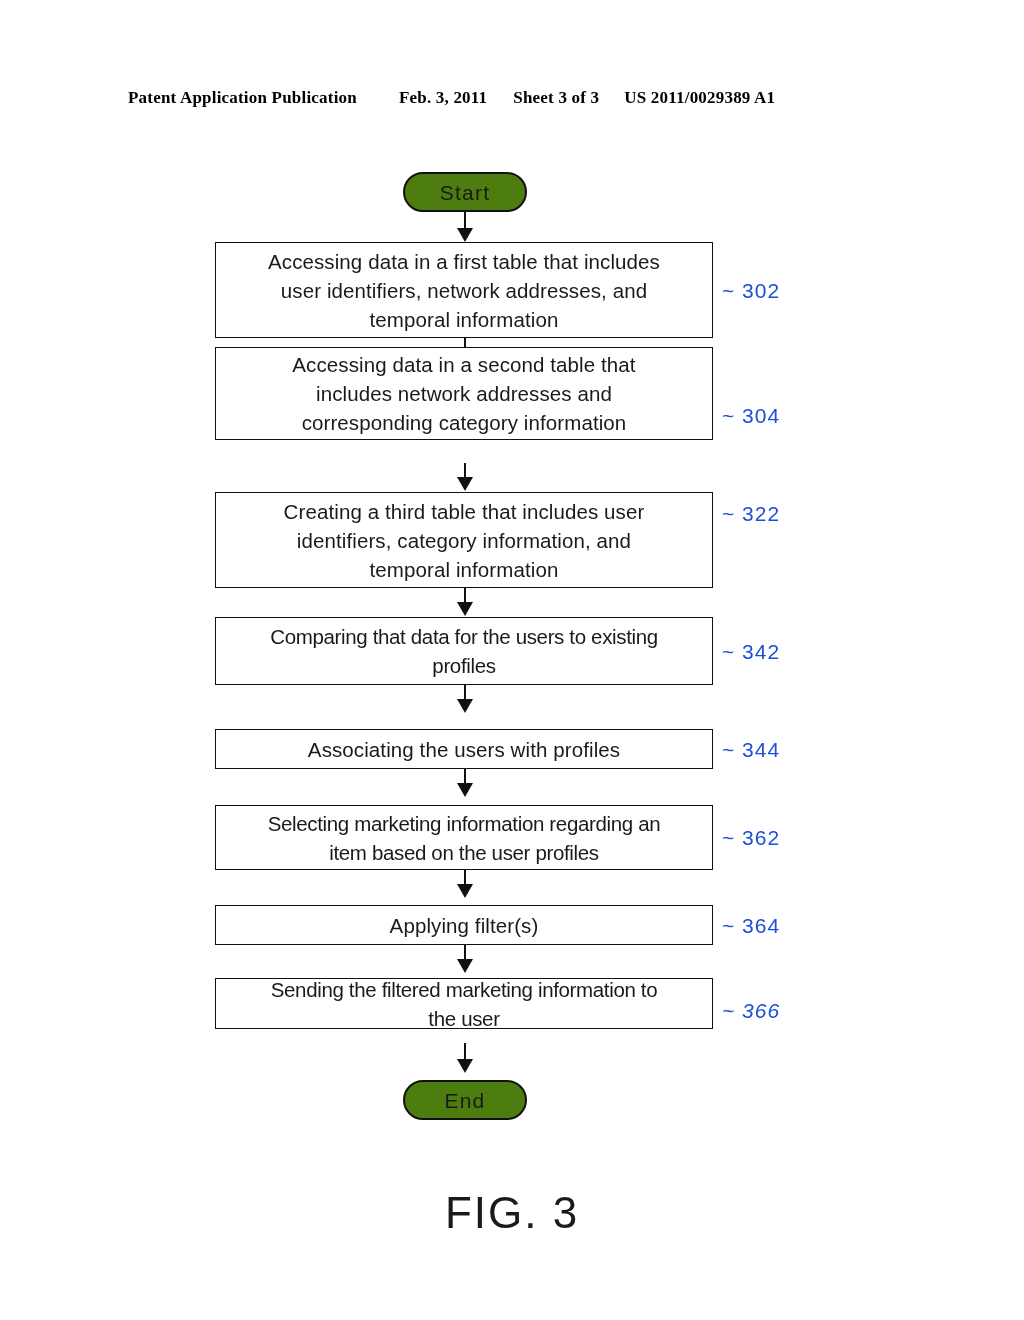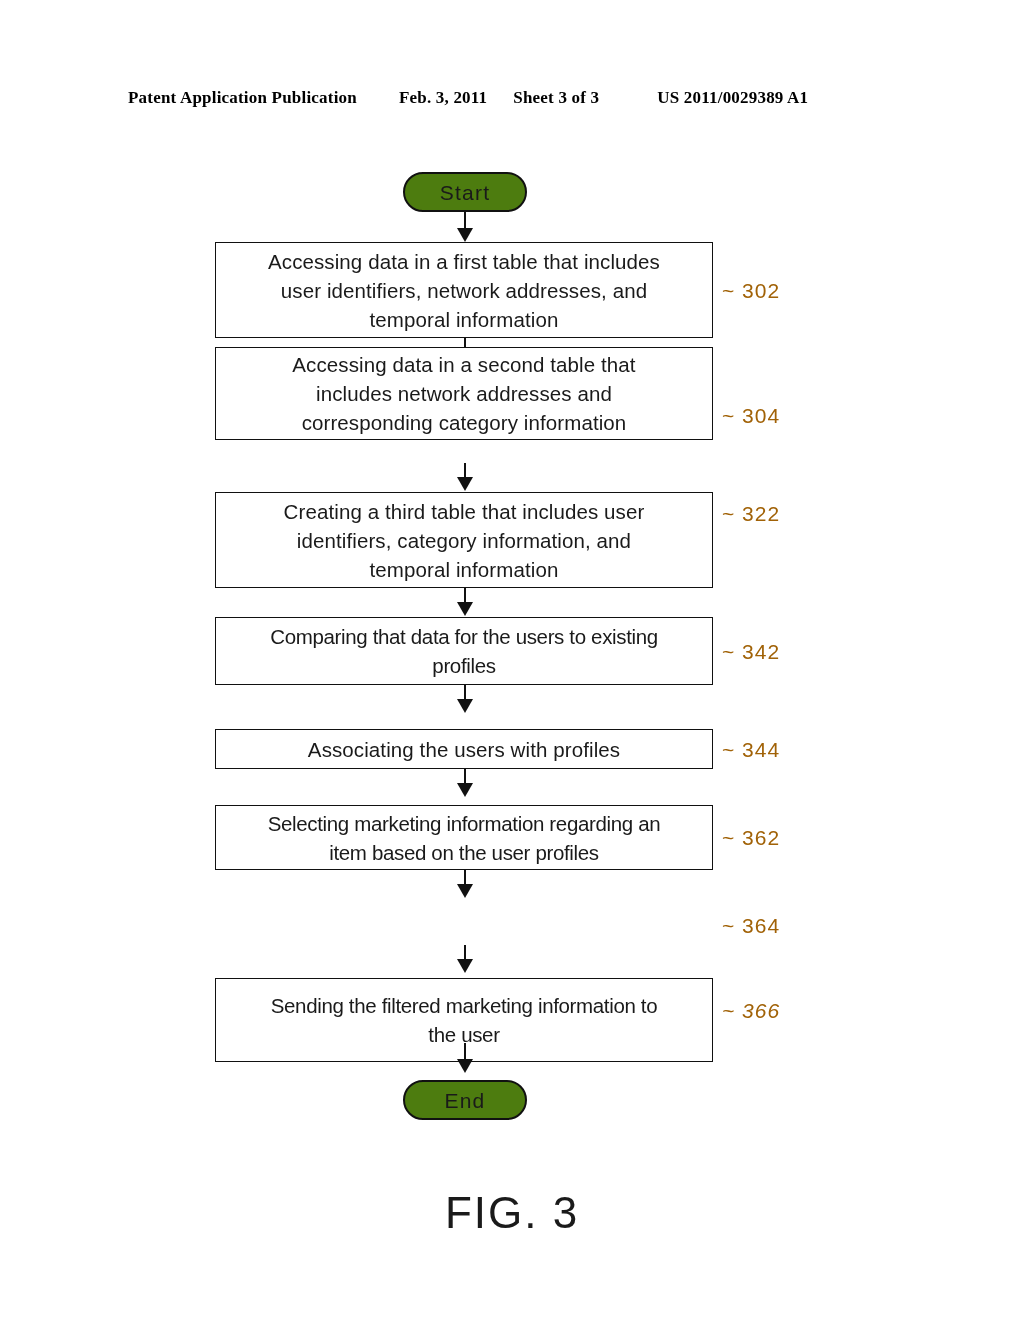--- a/index.html
+++ b/index.html
@@ -27,21 +27,21 @@
     align-items: baseline;
     font-family: "Liberation Serif", serif;
     font-weight: bold;
     font-size: 17px;
     letter-spacing: 0.2px;
     white-space: nowrap;
   }
   .hdr-pub   { flex: 0 0 auto; }
   .hdr-date  { flex: 0 0 auto; margin-left: 42px; }
   .hdr-sheet { flex: 0 0 auto; margin-left: 26px; }
-  .hdr-num   { flex: 0 0 auto; margin-left: 58px; }
+  .hdr-num   { flex: 0 0 auto; margin-left: 25px; }
 
   
   .flow {
     position: absolute;
     top: 0;
     left: 0;
     width: 1024px;
     height: 1320px;
   }
 
@@ -93,21 +93,21 @@
     font-size: 20.5px;
     letter-spacing: -0.35px;
   }
 
   
   .refnum {
     position: absolute;
     left: 722px;
     font-size: 21px;
     letter-spacing: 1px;
-    color: #a16207;
+    color: #1d4ed8;
     white-space: nowrap;
   }
 
   
   .connector {
     position: absolute;
     left: 464px;
     width: 2px;
     background: #111111;
   }
@@ -201,26 +201,29 @@
 
   <div class="proc tight" style="top:805px; height:65px;">
     <div class="ptext">Selecting marketing information regarding an
 item based on the user profiles</div>
   </div>
   <div class="refnum" style="top:826px;">~ 362</div>
 
   <div class="connector" style="top:870px; height:22px;"></div>
   <div class="arrowhead" style="top:884px;"></div>
 
+  <div class="proc" style="top:905px; height:40px;">
+    <div class="ptext">Applying filter(s)</div>
+  </div>
   <div class="refnum" style="top:914px;">~ 364</div>
 
   <div class="connector" style="top:945px; height:22px;"></div>
   <div class="arrowhead" style="top:959px;"></div>
 
-  <div class="proc tight" style="top:978px; height:84px;">
+  <div class="proc tight" style="top:978px; height:51px;">
     <div class="ptext">Sending the filtered marketing information to
 the user</div>
   </div>
   <div class="refnum" style="top:999px;font-style:italic;">~ 366</div>
 
   <div class="connector" style="top:1043px; height:22px;"></div>
   <div class="arrowhead" style="top:1059px;"></div>
 
   <div class="terminator term-end">
     <span>End</span>

